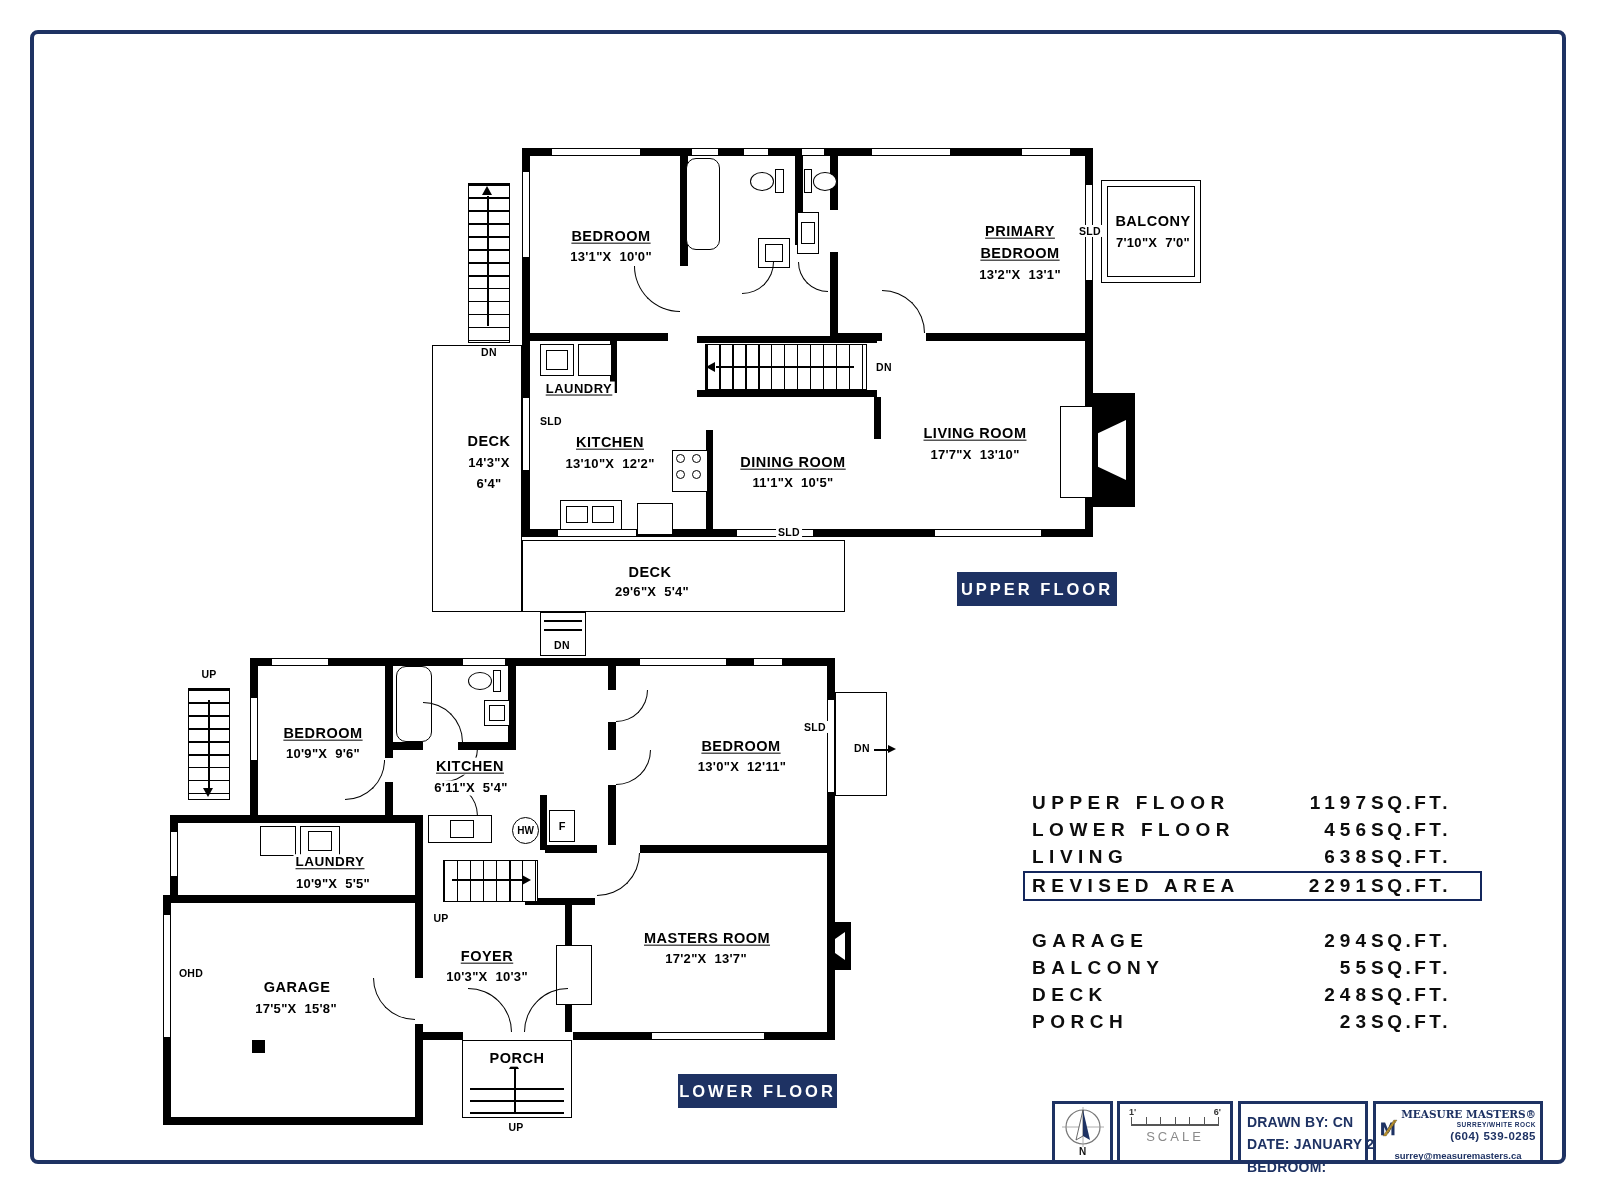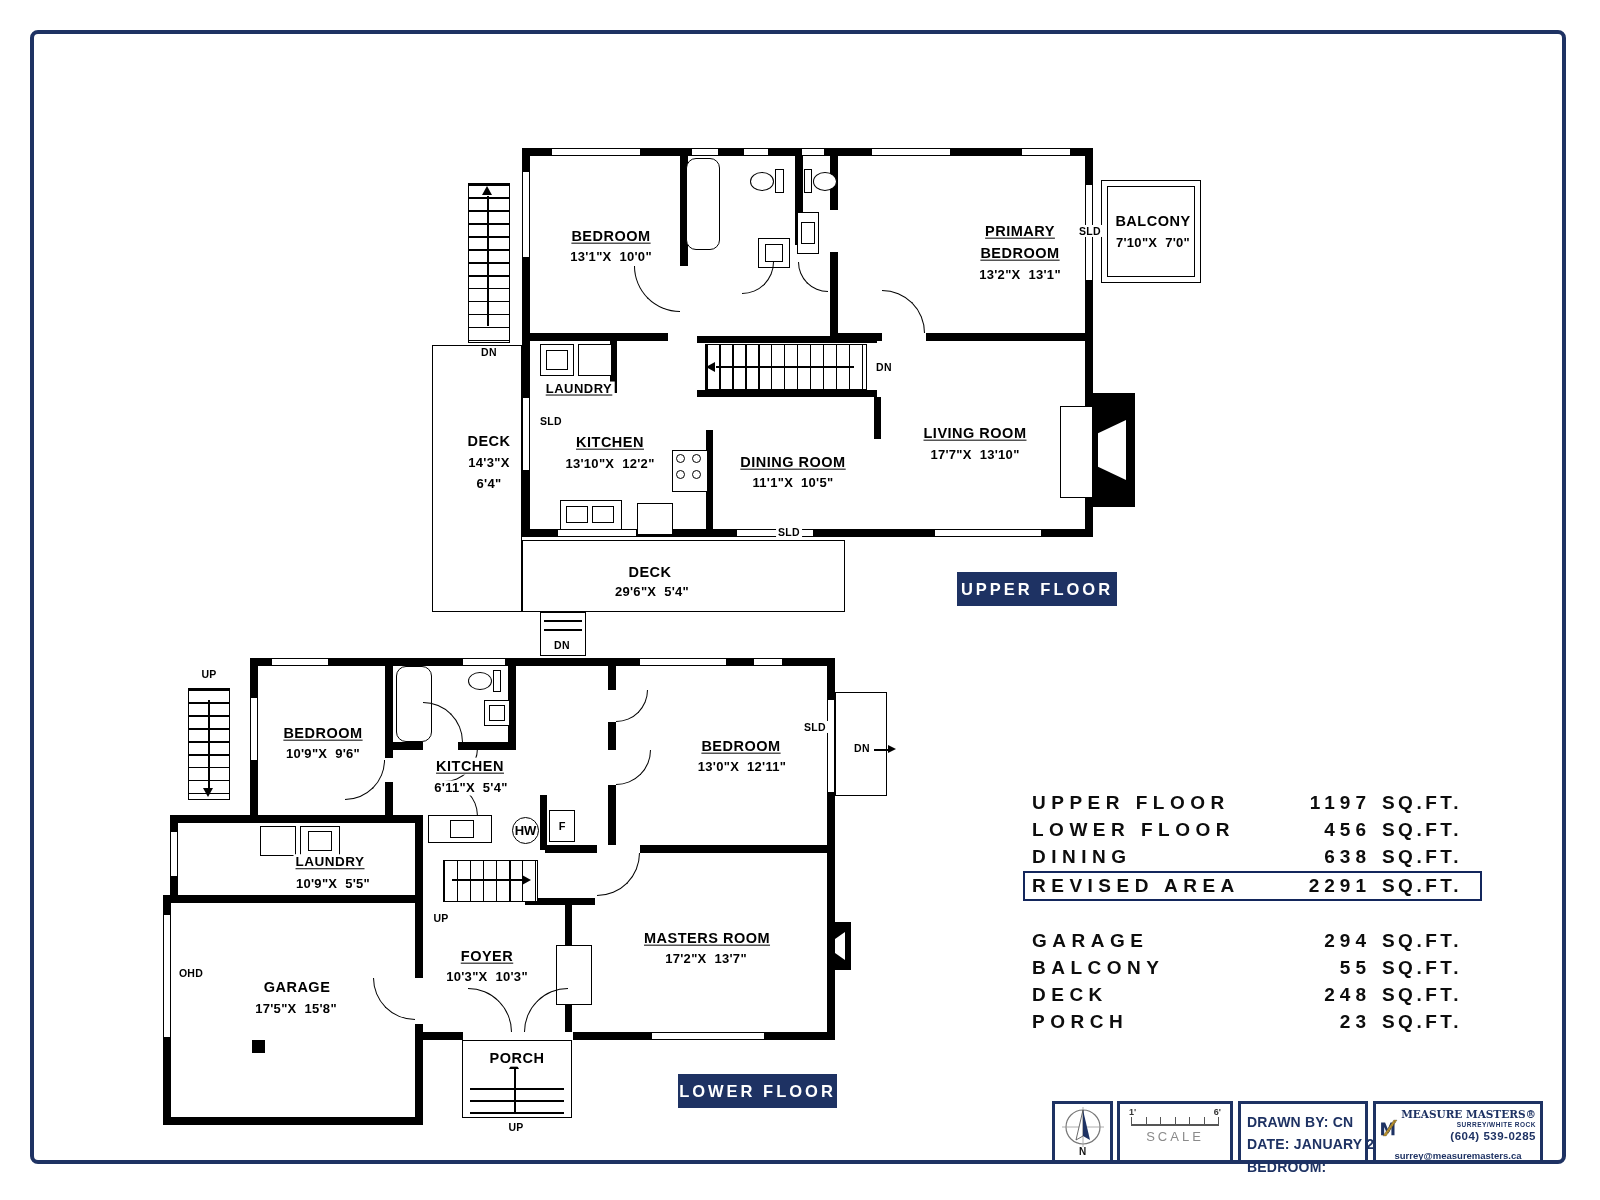--- a/index.html
+++ b/index.html
@@ -42,21 +42,21 @@
     font-weight:bold;font-size:16.5px;letter-spacing:3px;z-index:6;white-space:pre;}
   
   .titlebox{position:absolute;left:1118px;top:36px;width:422px;height:82px;border:4px solid var(--navy);
     z-index:2;text-align:center;padding-top:7px;color:var(--navy);
     font-family:"DejaVu Serif",serif;font-weight:bold;font-size:26px;letter-spacing:2px;line-height:1.25;}
   
   #area-table{position:absolute;left:1032px;top:789px;width:441px;z-index:2;color:#0d0d0d;}
   .trow{display:flex;align-items:center;height:27px;font-weight:bold;font-size:19px;}
   .tlabel{flex:1;letter-spacing:5.5px;white-space:pre;}
   .tval{width:118px;text-align:right;letter-spacing:5px;}
-  .tunit{width:102px;text-align:center;letter-spacing:3.5px;}
+  .tunit{width:102px;text-align:left;letter-spacing:3.5px;}
   .boxed{border:2.5px solid #13265c;margin:1px -9px;padding:0 7px;height:30px;}
   .tspacer{height:25px;}
   
   .fbox{position:absolute;border:3px solid var(--navy);background:#fff;z-index:2;}
   .fb-compass{left:1052px;top:1101px;width:61px;height:62px;text-align:center;padding-top:2px;}
   .fb-scale{left:1117px;top:1101px;width:116px;height:62px;text-align:center;padding-top:3px;}
   .fb-drawn{left:1238px;top:1101px;width:130px;height:62px;padding:7px 6px;}
   .fb-logo{left:1373px;top:1101px;width:170px;height:62px;padding:3px 4px 2px 4px;}
   .north-n{font-size:10px;font-weight:bold;color:#111;margin-top:-6px;}
   .scale-ticks{display:flex;justify-content:space-between;width:92px;margin:0 auto;font-size:9px;font-weight:bold;color:#333;}
@@ -234,21 +234,21 @@
   <div class="aline" style="left:874px;top:749px;width:14px;height:1.5px"></div>
   <div class="tri" style="left:888px;top:745px;border-top:4.5px solid transparent;border-bottom:4.5px solid transparent;border-left:8px solid #000"></div>
 
   <div class="fixture" style="left:396px;top:666px;width:36px;height:76px;border-radius:10px"></div>
   <div class="fixture round" style="left:468px;top:672px;width:24px;height:18px"></div>
   <div class="fixture" style="left:493px;top:670px;width:8px;height:22px"></div>
   <div class="fixture" style="left:484px;top:700px;width:26px;height:26px"></div>
   <div class="fixture" style="left:489px;top:705px;width:16px;height:16px"></div>
   <div class="fixture" style="left:428px;top:815px;width:64px;height:28px"></div>
   <div class="fixture" style="left:450px;top:820px;width:24px;height:18px"></div>
-  <div class="fixture round" style="left:512px;top:817px;width:27px;height:27px;display:flex;align-items:center;justify-content:center;font-size:13px;font-weight:bold">HW</div>
+  <div class="fixture round" style="left:512px;top:817px;width:27px;height:27px;display:flex;align-items:center;justify-content:center;font-size:10px;font-weight:bold">HW</div>
   <div class="fixture" style="left:549px;top:810px;width:26px;height:32px;display:flex;align-items:center;justify-content:center;font-size:11px;font-weight:bold">F</div>
   <div class="fixture" style="left:260px;top:826px;width:36px;height:30px"></div>
   <div class="fixture" style="left:300px;top:826px;width:40px;height:30px"></div>
   <div class="fixture" style="left:308px;top:831px;width:24px;height:20px"></div>
   <div class="wall" style="left:252px;top:1040px;width:13px;height:13px;z-index:2"></div>
 
   <div class="arc arc-br" style="left:345px;top:760px;width:40px;height:40px"></div>
   <div class="arc arc-tr" style="left:423px;top:702px;width:40px;height:40px"></div>
   <div class="arc arc-br" style="left:444px;top:748px;width:34px;height:34px"></div>
   <div class="arc arc-tr" style="left:444px;top:782px;width:34px;height:34px"></div>
@@ -287,21 +287,21 @@
       <span class="tlabel">UPPER FLOOR</span>
       <span class="tval">1197</span>
       <span class="tunit">SQ.FT.</span>
     </div>
     <div class="trow">
       <span class="tlabel">LOWER FLOOR</span>
       <span class="tval">456</span>
       <span class="tunit">SQ.FT.</span>
     </div>
     <div class="trow">
-      <span class="tlabel">DINING</span>
+      <span class="tlabel">LIVING</span>
       <span class="tval">638</span>
       <span class="tunit">SQ.FT.</span>
     </div>
     <div class="trow boxed">
       <span class="tlabel">REVISED AREA</span>
       <span class="tval">2291</span>
       <span class="tunit">SQ.FT.</span>
     </div>
     <div class="tspacer"></div>
     <div class="trow">

